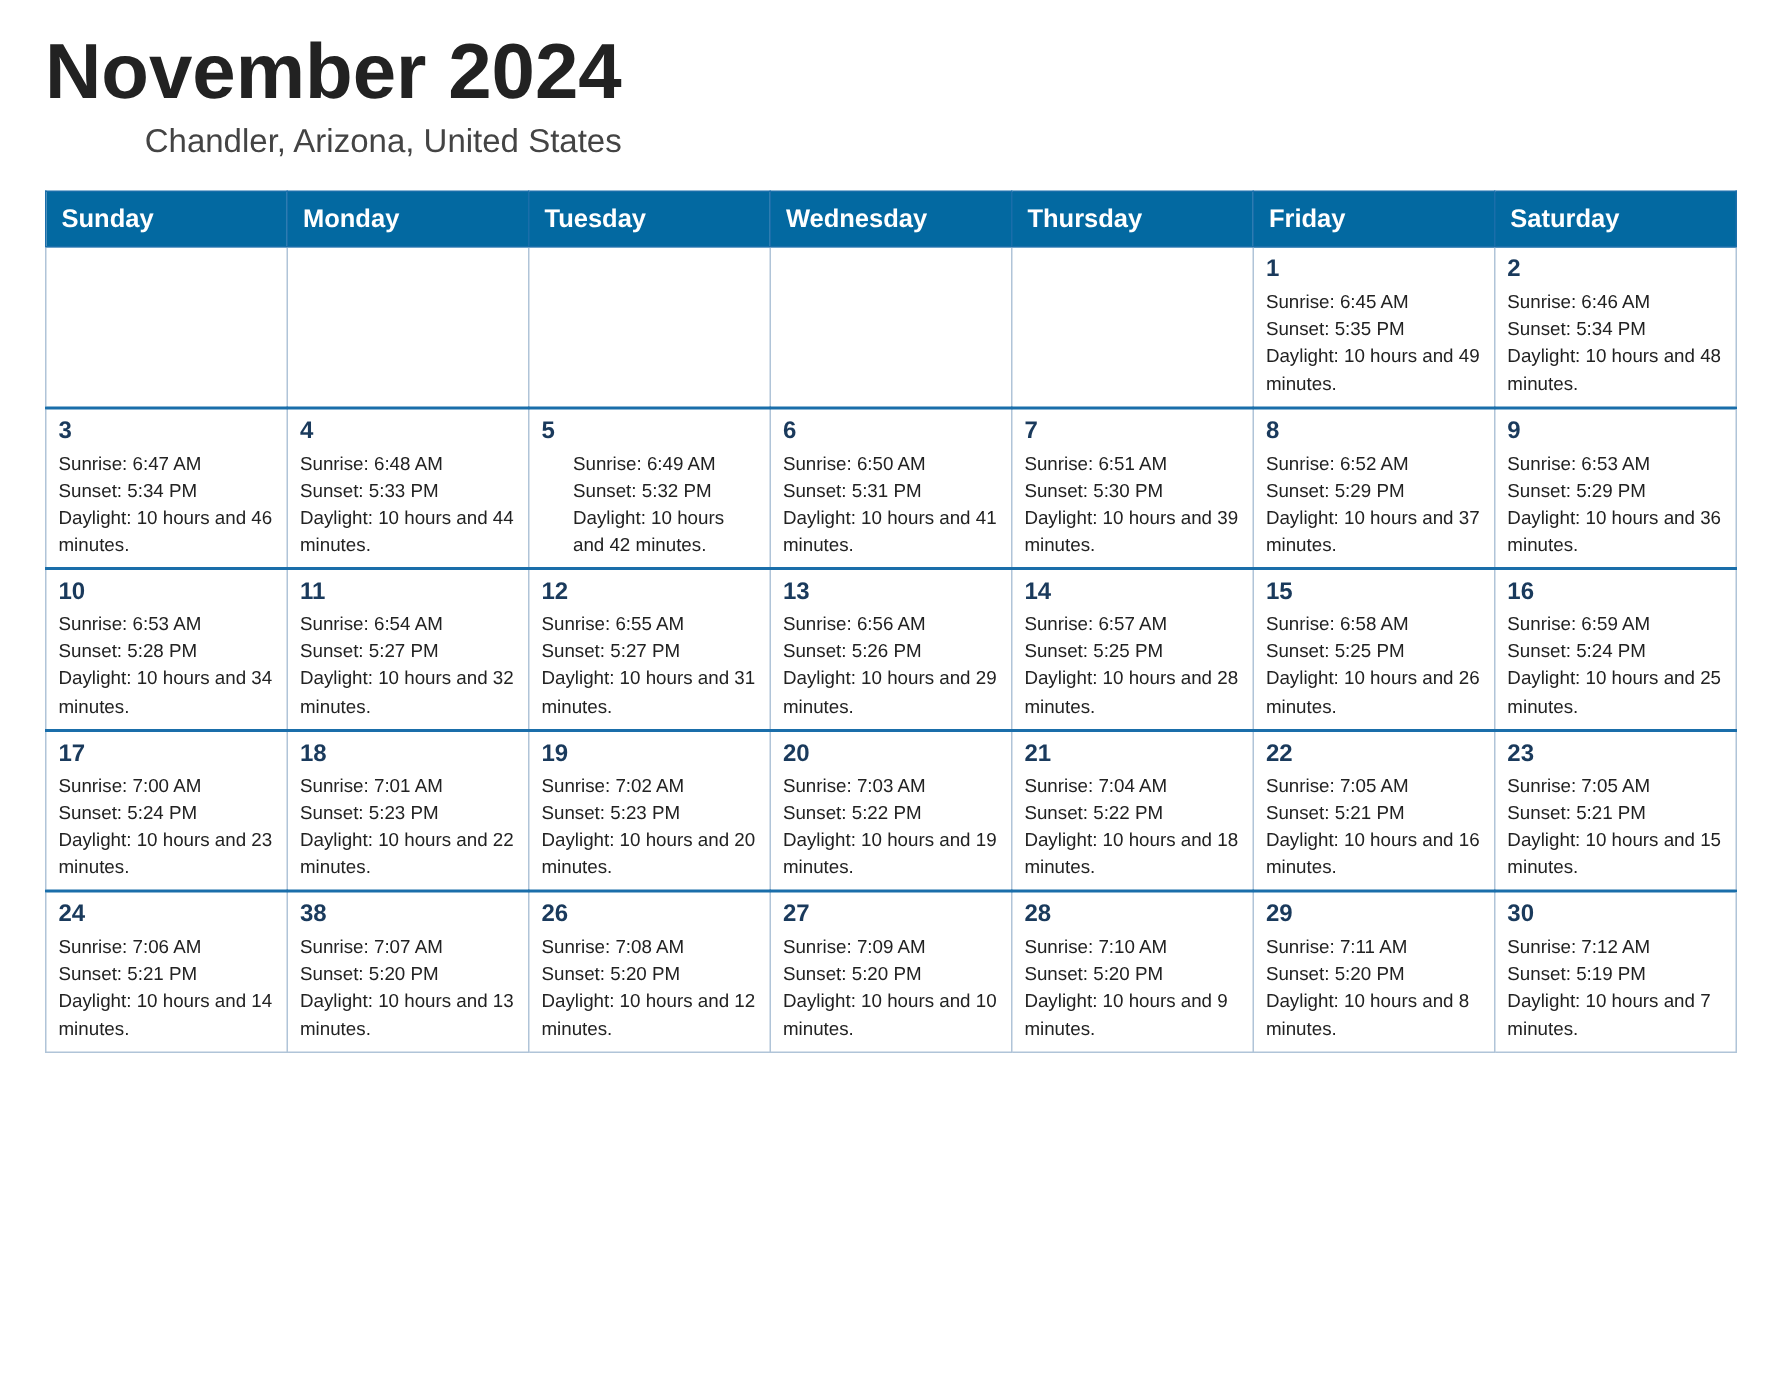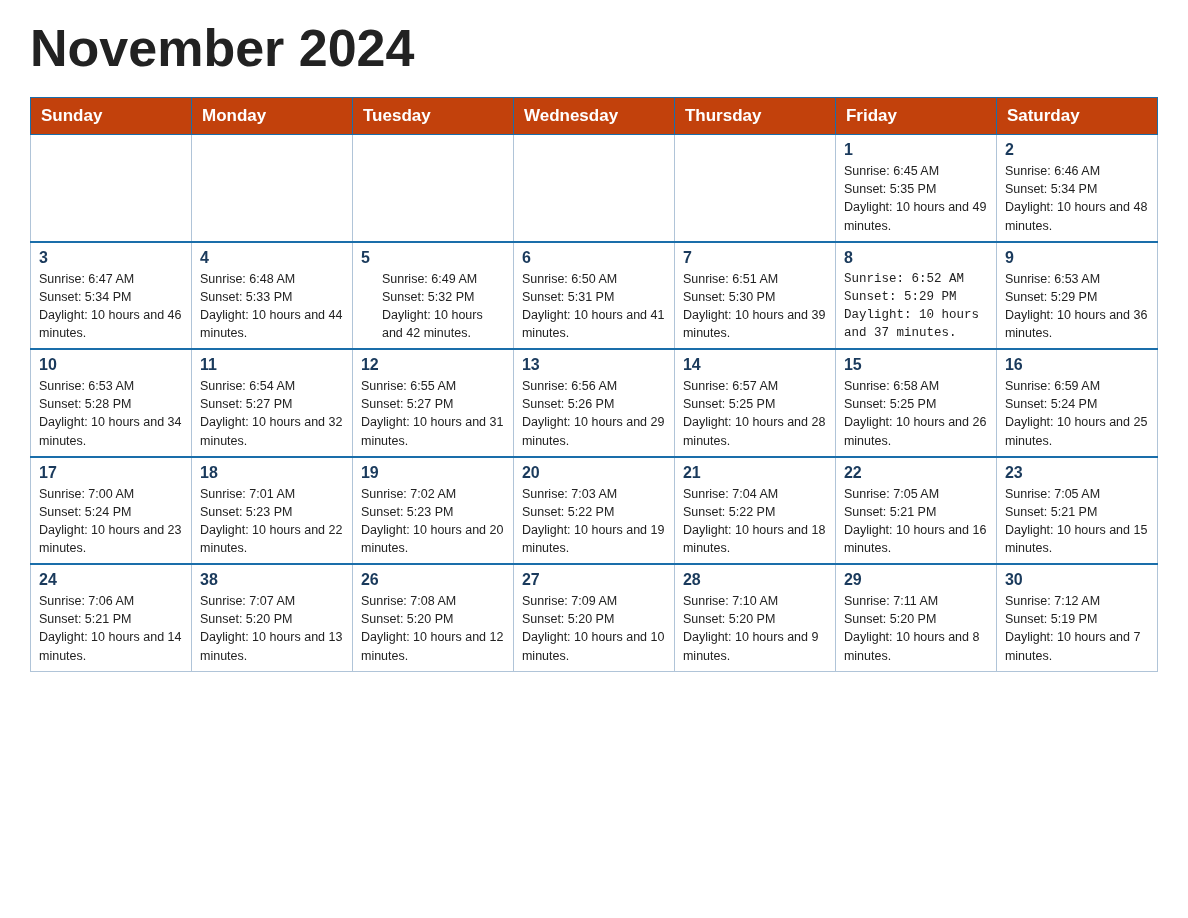--- a/index.html
+++ b/index.html
@@ -58,21 +58,21 @@
       font-size: 22px;
       color: #444;
       margin-top: 4px;
     }
     .calendar {
       width: 100%;
       border-collapse: collapse;
       border: 1.5px solid #1a6eaa;
     }
     .calendar th {
-      background-color: #c2410c;
+      background-color: #0369a1;
       color: #fff;
       font-size: 17px;
       font-weight: bold;
       padding: 8px 10px;
       text-align: left;
       border: 1px solid #1a6eaa;
     }
     .calendar td {
       vertical-align: top;
       border: 1px solid #b0c4d8;
@@ -103,20 +103,21 @@
     tr:last-child {
       border-bottom: none;
     }
   </style>
 </head>
 <body>
 
 <div class="header">
   <div class="title-block">
     <div class="month-title">November 2024</div>
+    <div class="location">Chandler, Arizona, United States</div>
   </div>
 </div>
 
 <table class="calendar">
   <thead>
     <tr>
     <th>Sunday</th>
         <th>Monday</th>
         <th>Tuesday</th>
         <th>Wednesday</th>
@@ -171,21 +172,21 @@
 Daylight: 10 hours and 41 minutes.</div>
         </td>
         <td>
           <span class="day-number">7</span>
           <div class="day-info" style="white-space: pre-line;">Sunrise: 6:51 AM
 Sunset: 5:30 PM
 Daylight: 10 hours and 39 minutes.</div>
         </td>
         <td>
           <span class="day-number">8</span>
-          <div class="day-info" style="white-space: pre-line; font-family: Liberation Mono, monospace;">Sunrise: 6:52 AM
+          <div class="day-info" style="white-space: pre-line;">Sunrise: 6:52 AM
 Sunset: 5:29 PM
 Daylight: 10 hours and 37 minutes.</div>
         </td>
         <td>
           <span class="day-number">9</span>
           <div class="day-info" style="white-space: pre-line;">Sunrise: 6:53 AM
 Sunset: 5:29 PM
 Daylight: 10 hours and 36 minutes.</div>
         </td>
       </tr>

